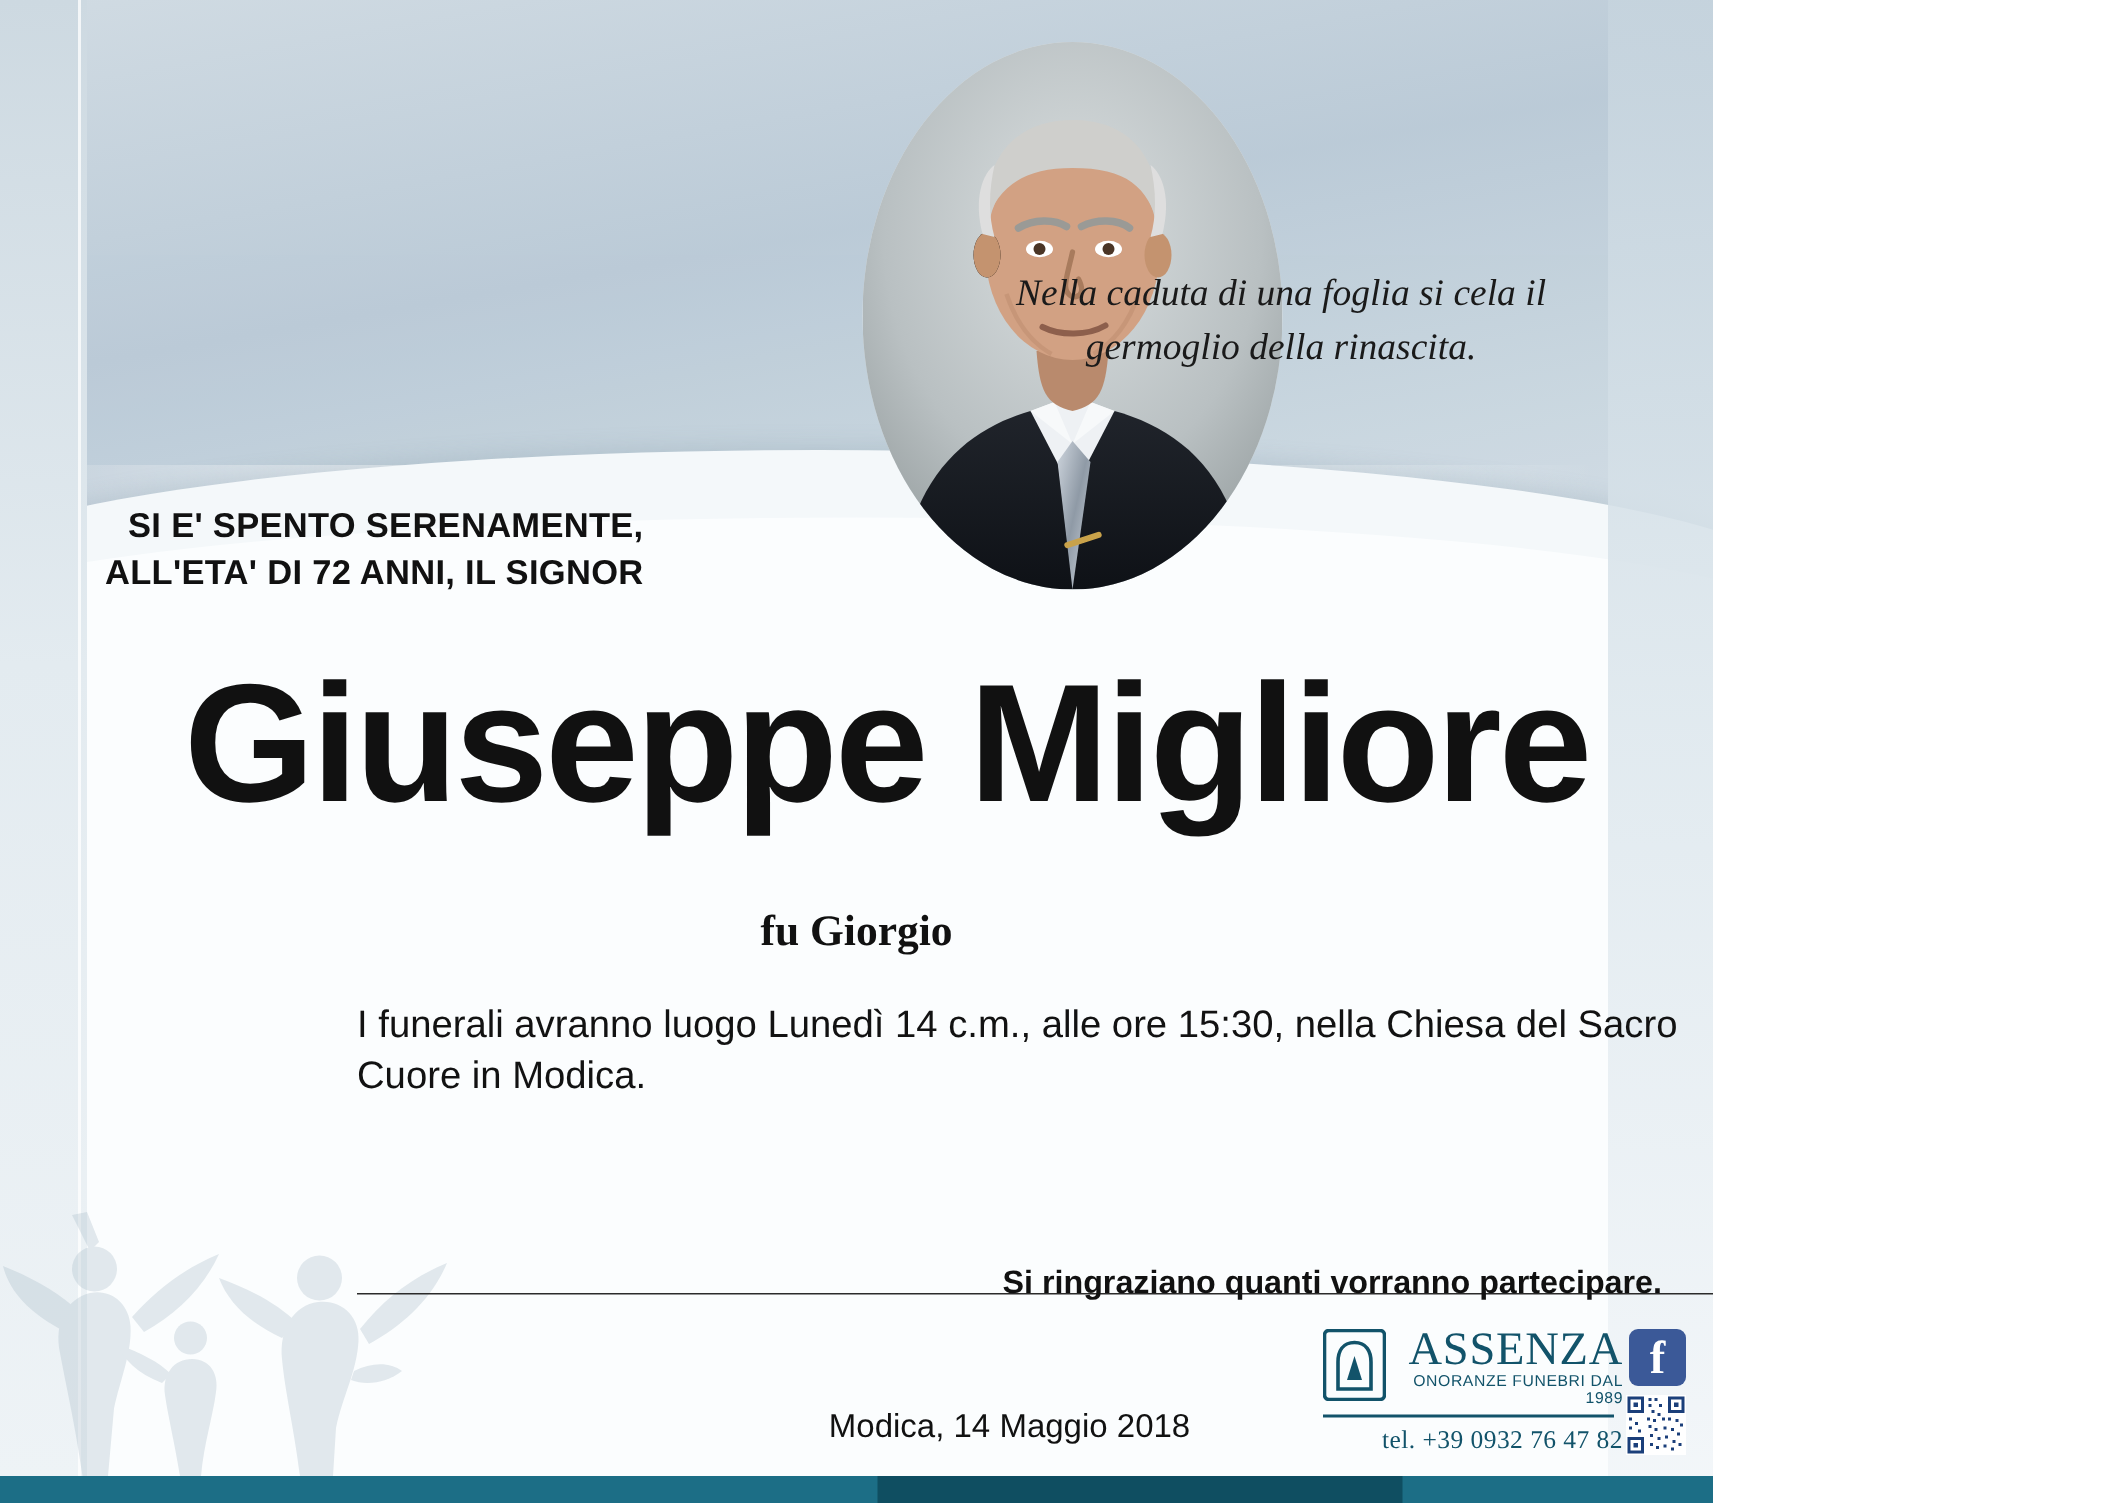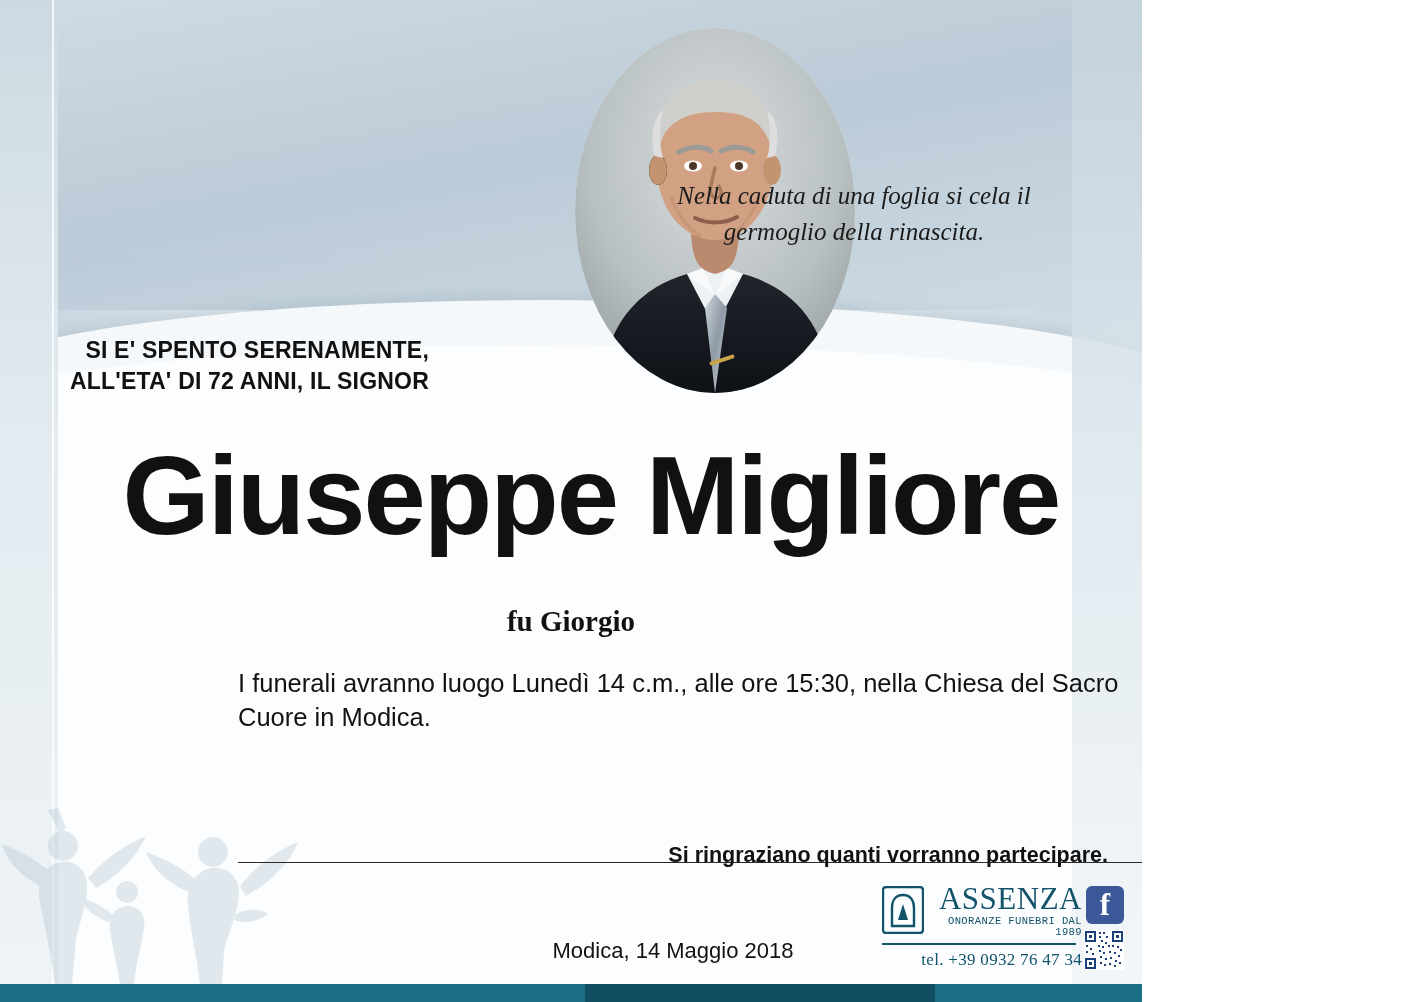--- a/index.html
+++ b/index.html
@@ -205,21 +205,21 @@
   .logo-mark { width: 42px; height: 48px; flex: 0 0 auto; }
   .logo-words { line-height: 1; }
   .logo-name {
     font-family: "Liberation Serif", serif;
     font-size: 31px;
     letter-spacing: .5px;
     color: #12536a;
     font-weight: normal;
   }
   .logo-sub {
-    font-family: Liberation Mono, monospace;
+    font-family: Liberation Sans, sans-serif;
     font-size: 10.5px;
     letter-spacing: .4px;
     color: #12536a;
     margin-top: 2px;
   }
   .logo-line {
     width: 194px; height: 2px; background: #12536a; margin-top: 6px;
   }
   .logo-tel {
     font-family: "Liberation Serif", serif;
@@ -368,21 +368,21 @@
         <rect x="1" y="1" width="40" height="46" rx="3" fill="none" stroke="#12536a" stroke-width="2.4"></rect>
         <path d="M21 9 C13 9 10 15 10 22 L10 40 L32 40 L32 22 C32 15 29 9 21 9 Z" fill="none" stroke="#12536a" stroke-width="2.4"></path>
         <path d="M21 18 L16 34 L26 34 Z" fill="#12536a"></path>
       </svg>
       <div class="logo-words">
         <div class="logo-name">ASSENZA</div>
         <div class="logo-sub">ONORANZE FUNEBRI DAL 1989</div>
       </div>
     </div>
     <div class="logo-line"></div>
-    <div class="logo-tel">tel.  +39 0932 76 47 34</div>
+    <div class="logo-tel">tel.  +39 0932 76 47 82</div>
   </div>
 
   <div class="fb-icon">f</div>
 
   <svg class="qr" viewBox="0 0 40 40">
     <rect width="40" height="40" fill="#ffffff"></rect>
     <g fill="#1b3f7a">
       <rect x="1" y="1" width="11" height="11"></rect>
         <rect x="3" y="3" width="7" height="7" fill="#fff"></rect>
         <rect x="5" y="5" width="3" height="3"></rect>

